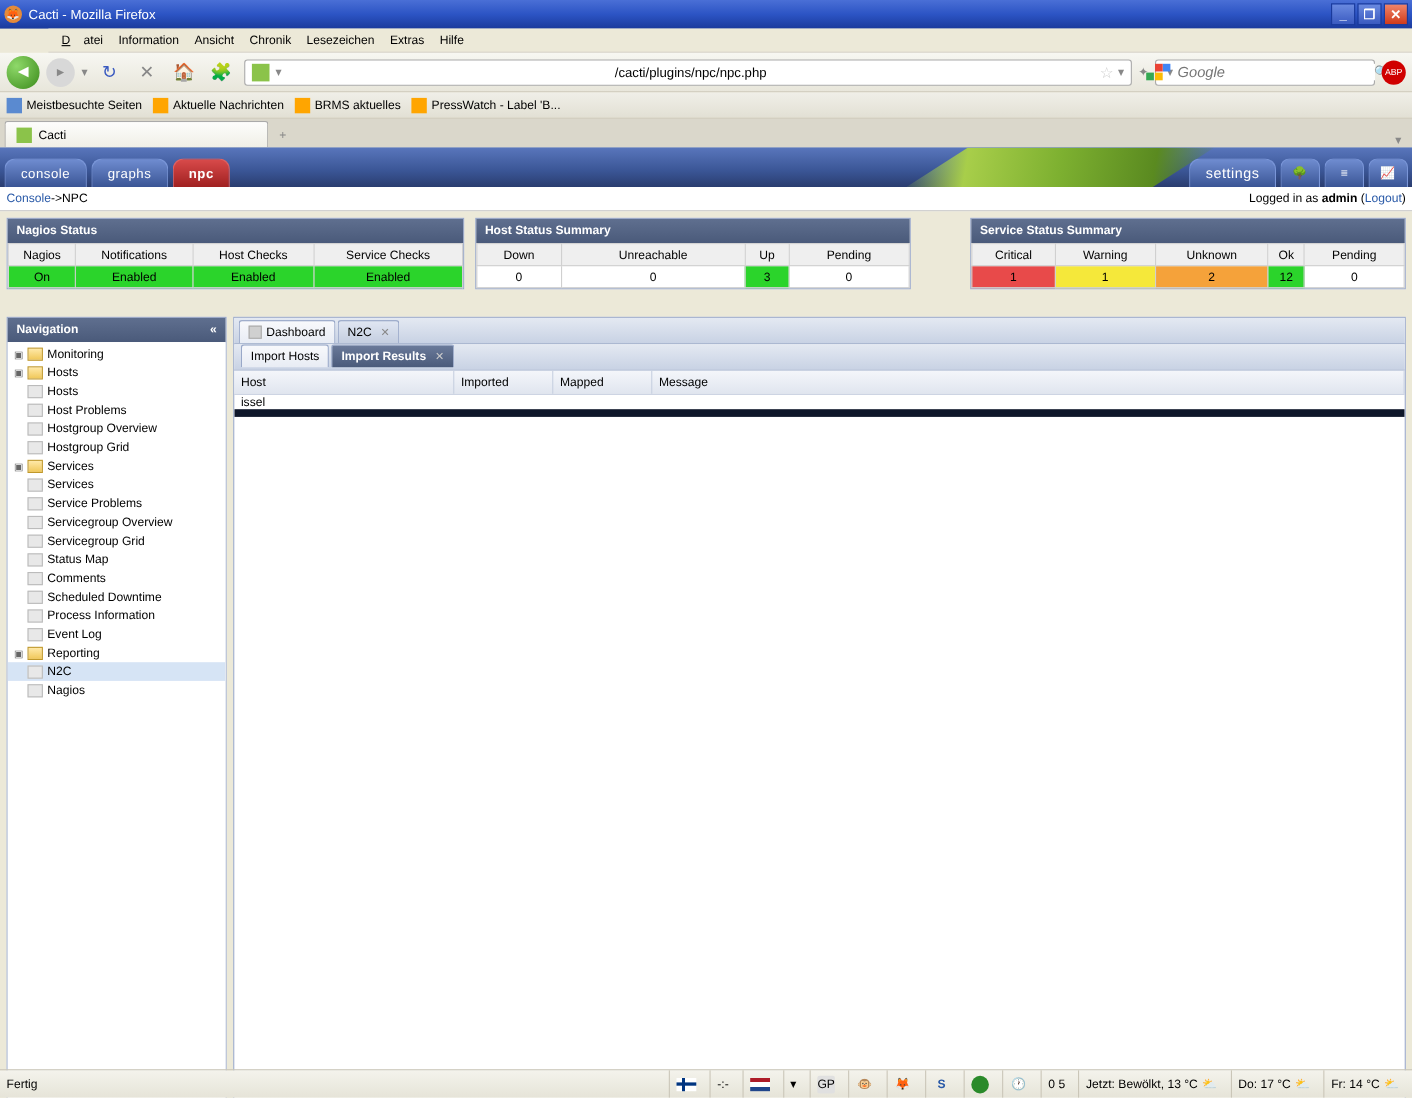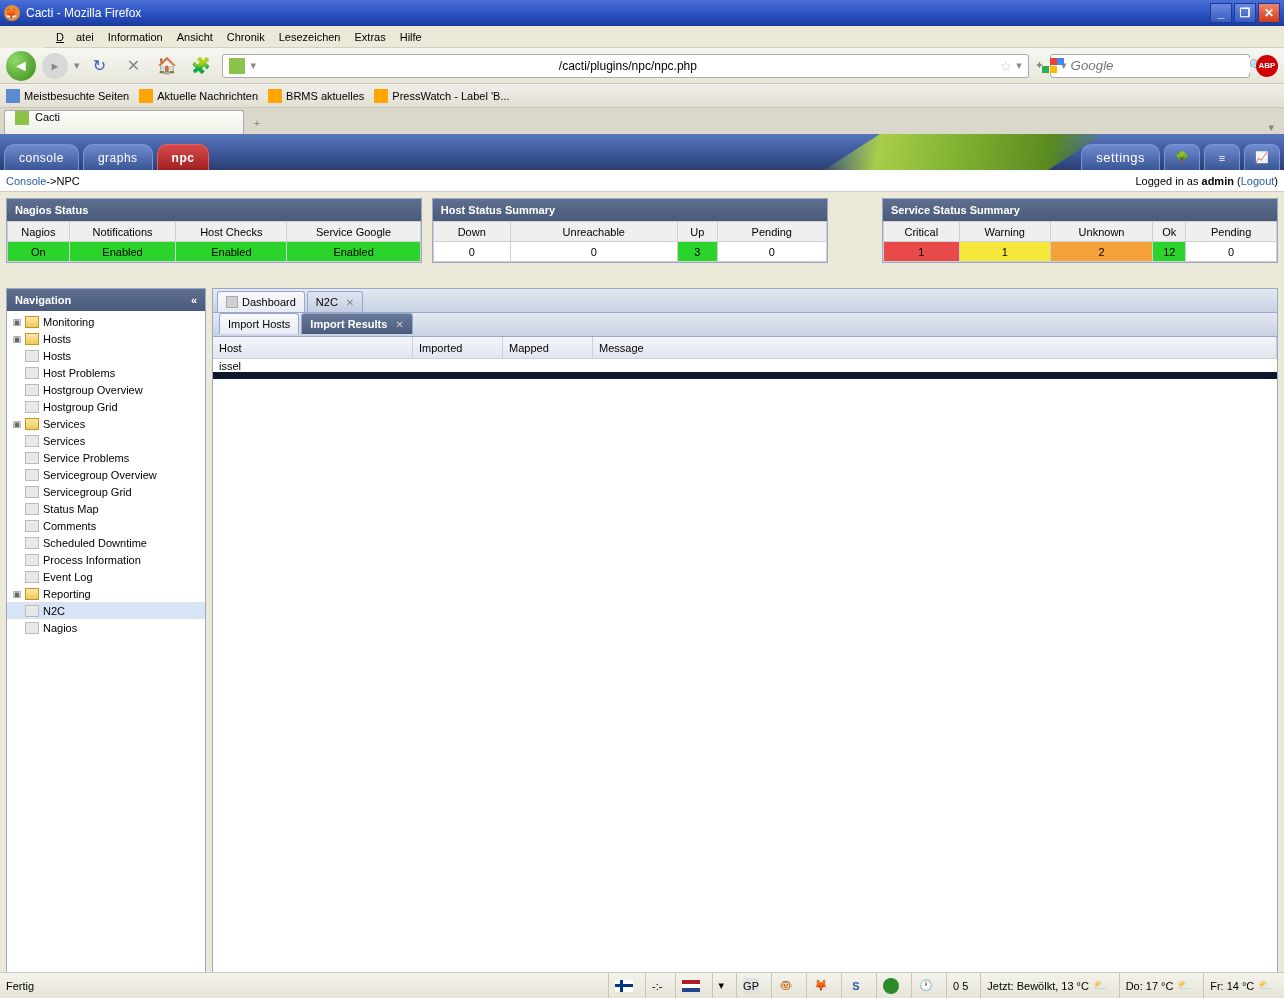--- a/index.html
+++ b/index.html
@@ -27,31 +27,31 @@
 .navbtn.plain { color:#3a5ac0; font-size:16px;}
 .addrbar { flex: 1; height: 24px; background:#fff; border:1px solid #aaa; border-radius:3px; display:flex;align-items:center;padding:0 6px;}
 .addrbar .siteicon { width:16px;height:16px;margin-right:6px;background:#8bc34a;display:inline-block;}
 .addrbar input { flex:1;border:none;outline:none;font-size:12px;text-align:center;}
 .addrbar .star { color:#ccc;font-size:14px;margin-left:6px;cursor:pointer;}
 .searchbox { width:200px;height:24px;background:#fff;border:1px solid #aaa;border-radius:3px;display:flex;align-items:center;padding:0 6px;}
 .searchbox .gicon { width:16px;height:16px;margin-right:4px;position:relative;}
 .searchbox .gicon::before{content:"";position:absolute;width:7px;height:7px;background:#4285f4;top:0;left:0;}
 .searchbox .gicon::after{content:"";position:absolute;width:7px;height:7px;background:#ea4335;top:0;right:0;box-shadow:0 8px #fbbc05,-8px 8px #34a853;}
 .searchbox input { flex:1;border:none;outline:none;color:#888;font-style:italic;}
-.abp { width:22px;height:22px;background:#d00000;border-radius:50%;color:#fff;display:flex;align-items:center;justify-content:center;font-size:8px;font-weight:bold;cursor:pointer;}
+.abp { width:22px;height:22px;background:#d00000;border-radius:50%;color:#fff;display:flex;align-items:center;justify-content:center;font-size:8px;font-weight:normal;cursor:pointer;}
 
 
 .bookmarkbar { height: 24px; background:linear-gradient(#f0efe8,#e2e0d4); display:flex;align-items:center;padding:0 6px;gap:10px;border-bottom:1px solid #cac6b8;}
 .bmitem { display:flex;align-items:center;gap:4px;cursor:pointer;}
 .bmicon { width:14px;height:14px;background:#ffa500;display:inline-block;}
 .bmicon.blue { background:#5a8ad0;}
 
 
 .browsertabs { height: 26px; background:#dad7cb; display:flex;align-items:flex-end;padding:0 4px;}
-.btab { height:24px;background:linear-gradient(#fdfdfc,#f0efe6);border:1px solid #aaa;border-bottom:none;border-radius:3px 3px 0 0;padding:0 10px;display:flex;align-items:flex-start;gap:6px;min-width:240px;cursor:pointer;}
+.btab { height:24px;background:linear-gradient(#fdfdfc,#f0efe6);border:1px solid #aaa;border-bottom:none;border-radius:3px 3px 0 0;padding:0 10px;display:flex;align-items:center;gap:6px;min-width:240px;cursor:pointer;}
 .btab .siteicon{width:14px;height:14px;background:#8bc34a;}
 .newtab { width:22px;height:22px;display:flex;align-items:center;justify-content:center;color:#888;cursor:pointer;margin-left:2px;}
 
 
 .cacti-hdr { height: 36px; background: linear-gradient(#5976bc 0%, #3a5595 60%, #2a3d6f 100%); display:flex;align-items:flex-end;position:relative;}
 .cacti-hdr .swoosh { position:absolute;right:180px;top:0;bottom:0;width:280px;background:linear-gradient(100deg,transparent 0%,#a8ce4a 20%,#7db030 50%,#5a8a20 80%,transparent 100%);clip-path:polygon(20% 0,100% 0,80% 100%,0 100%);}
 .apptab { height:26px;border-radius:10px 10px 0 0;padding:0 14px;display:flex;align-items:center;color:#fff;font-size:12px;letter-spacing:0.5px;margin-left:4px;cursor:pointer;position:relative;z-index:2;}
 .apptab.console{background:linear-gradient(#6f8cd0,#3a5595);border:1px solid #7a96d8;border-bottom:none;}
 .apptab.graphs{background:linear-gradient(#6f8cd0,#3a5595);border:1px solid #7a96d8;border-bottom:none;}
 .apptab.npc{background:linear-gradient(#d84a4a,#a02020);border:1px solid #e06060;border-bottom:none;font-weight:bold;}
@@ -214,21 +214,21 @@
   <div class="panel status-panel" style="flex:1.05;">
     <div class="panel-hd">
         <span>Nagios Status</span>
       </div>
     <table>
       <tbody>
           <tr>
         <th>Nagios</th>
         <th>Notifications</th>
         <th>Host Checks</th>
-        <th>Service Google</th>
+        <th>Service Checks</th>
       </tr>
       <tr>
         <td class="cell-green">On</td>
         <td class="cell-green">Enabled</td>
         <td class="cell-green">Enabled</td>
         <td class="cell-green">Enabled</td>
       </tr>
     </tbody>
       </table>
   </div>

